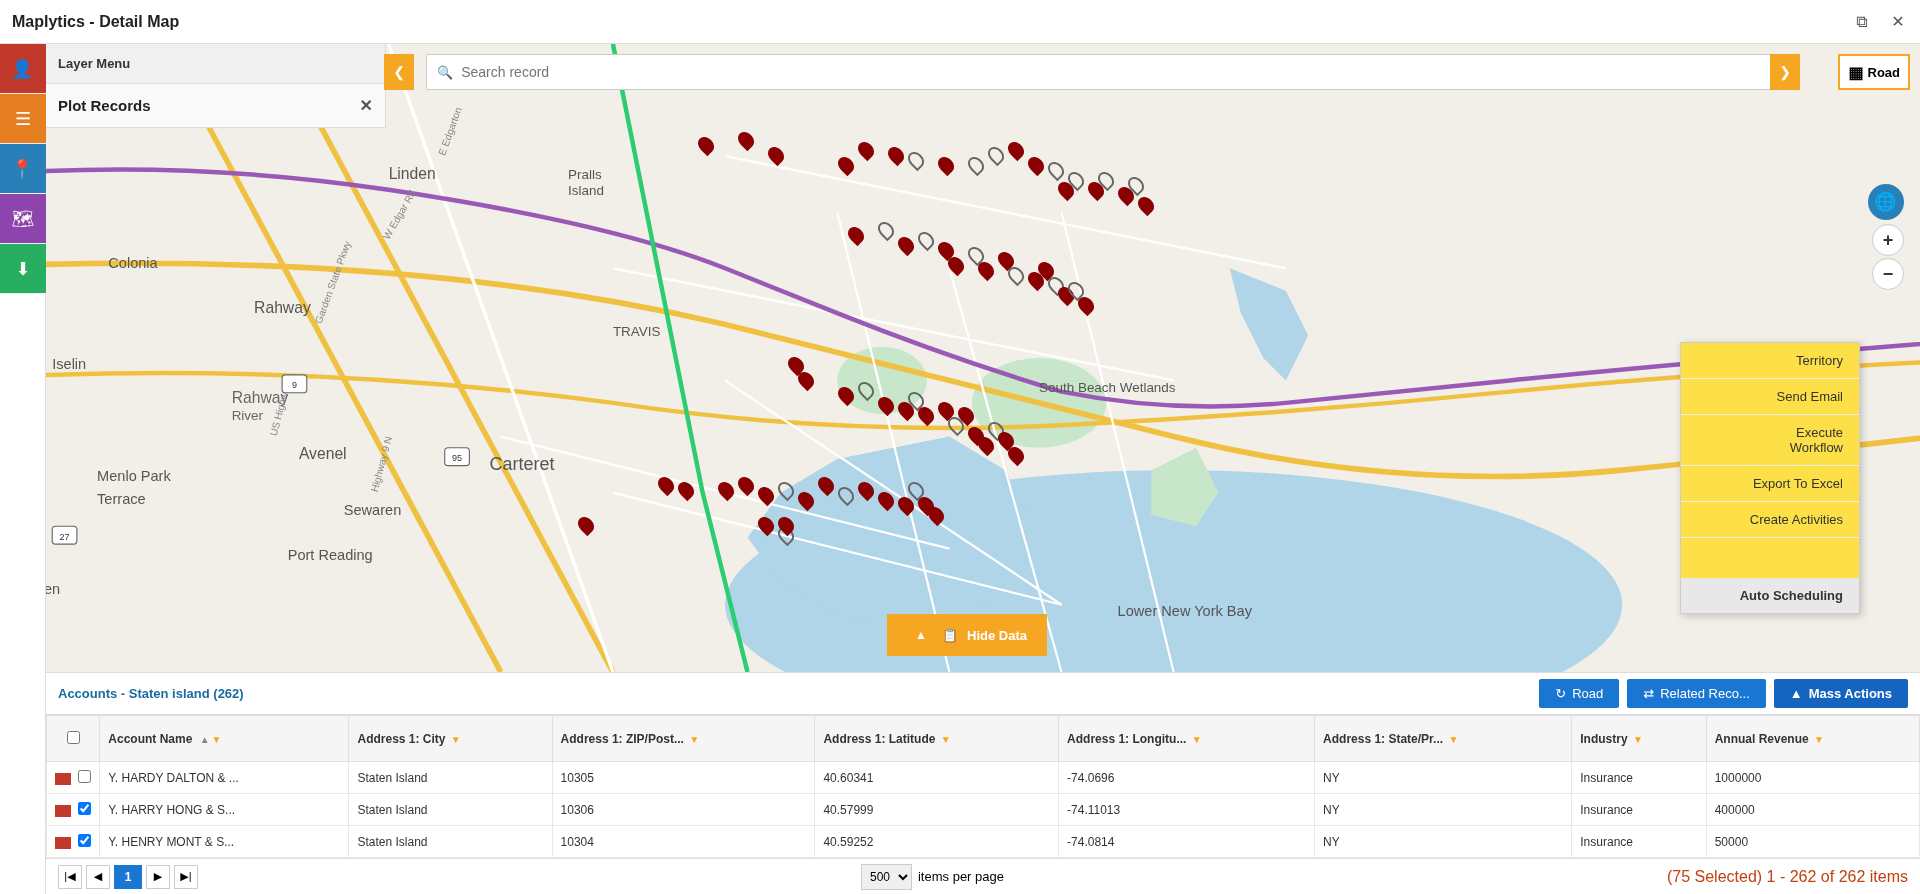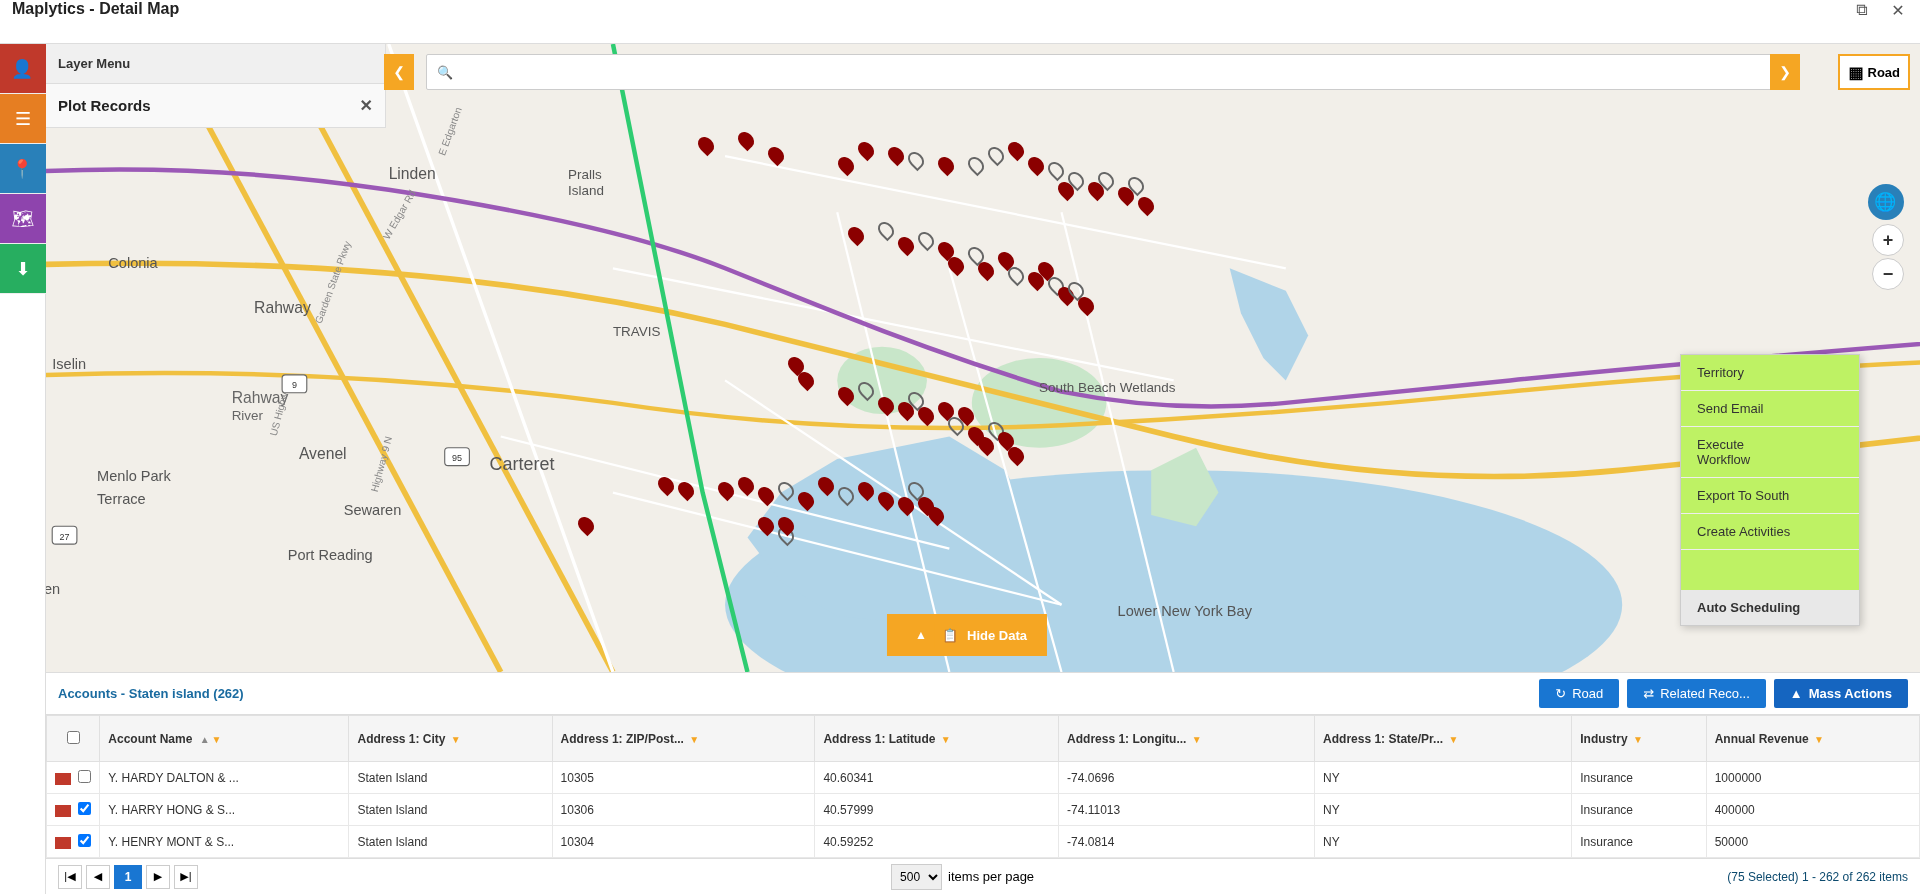--- a/index.html
+++ b/index.html
@@ -3,21 +3,21 @@
   <meta charset="utf-8">
   <style>
     * { box-sizing: border-box; margin: 0; padding: 0; }
     body { font-family: 'Segoe UI', Arial, sans-serif; font-size: 13px; background: #f0f0f0; width: 1920px; height: 894px; overflow: hidden; }
 
     
     .title-bar {
       background: #fff;
       height: 44px;
       display: flex;
-      align-items: flex-start;
+      align-items: center;
       justify-content: space-between;
       padding: 0 12px;
       border-bottom: 1px solid #ddd;
     }
     .title-bar-left { display: flex; align-items: center; gap: 10px; font-size: 16px; font-weight: 600; color: #222; }
     .title-bar-right { display: flex; align-items: center; gap: 16px; }
     .title-bar-icon { width: 20px; height: 20px; color: #555; cursor: pointer; display: flex; align-items: center; justify-content: center; font-size: 16px; }
 
     
     .main-layout { display: flex; height: calc(894px - 44px); }
@@ -233,26 +233,27 @@
       background: #f5a623;
       padding: 6px 8px;
       color: #fff;
       font-size: 12px;
     }
 
     
     .context-menu {
       position: absolute;
       right: 60px;
-      top: 310px;
-      background: #bef264;
+      top: 298px;
+      background: #fde047;
       border: 1px solid #ccc;
       min-width: 180px;
       z-index: 100;
       box-shadow: 2px 2px 8px rgba(0,0,0,0.2);
+      text-align: right;
     }
     .context-menu-item {
       padding: 10px 16px;
       cursor: pointer;
       font-size: 13px;
       color: #333;
       border-bottom: 1px solid #eee;
     }
     .context-menu-item.active { background: #e8e8e8; font-weight: 600; margin-top: 40px; }
     .context-menu-item:last-child { border-bottom: none; }
@@ -393,21 +394,21 @@
       display: flex;
       align-items: center;
       gap: 6px;
     }
     .per-page select {
       height: 26px;
       border: 1px solid #ccc;
       padding: 0 4px;
       font-size: 12px;
     }
-    .pagination-info { font-size: 12px; color: #0c4a6e; }
+    .pagination-info { font-size: 16px; color: #c2410c; }
   </style>
 </head>
 <body>
 
 <div class="title-bar">
   <div class="title-bar-left">
     <span>Maplytics - Detail Map</span>
   </div>
   <div class="title-bar-right">
     <div class="title-bar-icon">⧉</div>
@@ -591,20 +592,21 @@
       </div>
 
       
       <div class="collapse-btn">
         <span>❮</span>
       </div>
 
       
       <div class="map-search">
         <span style="color:#888;">🔍</span>
+        <input type="text" style="border: none; outline: none; flex: 1 1 0%; font-size: 14px; color: rgb(85, 85, 85);" placeholder="Search record">
       </div>
 
       
       <div class="expand-map-btn">
         <span>❯</span>
       </div>
 
       
       <div class="map-type-btn">
         <span style="font-size:16px;">▦</span>
@@ -620,21 +622,21 @@
       <div class="zoom-controls">
         <div class="zoom-btn">+</div>
         <div class="zoom-btn">−</div>
       </div>
 
       
       <div class="context-menu">
         <div class="context-menu-item">Territory</div>
         <div class="context-menu-item">Send Email</div>
         <div class="context-menu-item">Execute<br>Workflow</div>
-        <div class="context-menu-item">Export To South</div>
+        <div class="context-menu-item">Export To Excel</div>
         <div class="context-menu-item">Create Activities</div>
         <div class="context-menu-item active">Auto Scheduling</div>
       </div>
 
       
       <button class="hide-data-btn">
         <span class="expand-arrow">▲</span>
         <span>📋</span>
         <span>Hide Data</span>
       </button>

